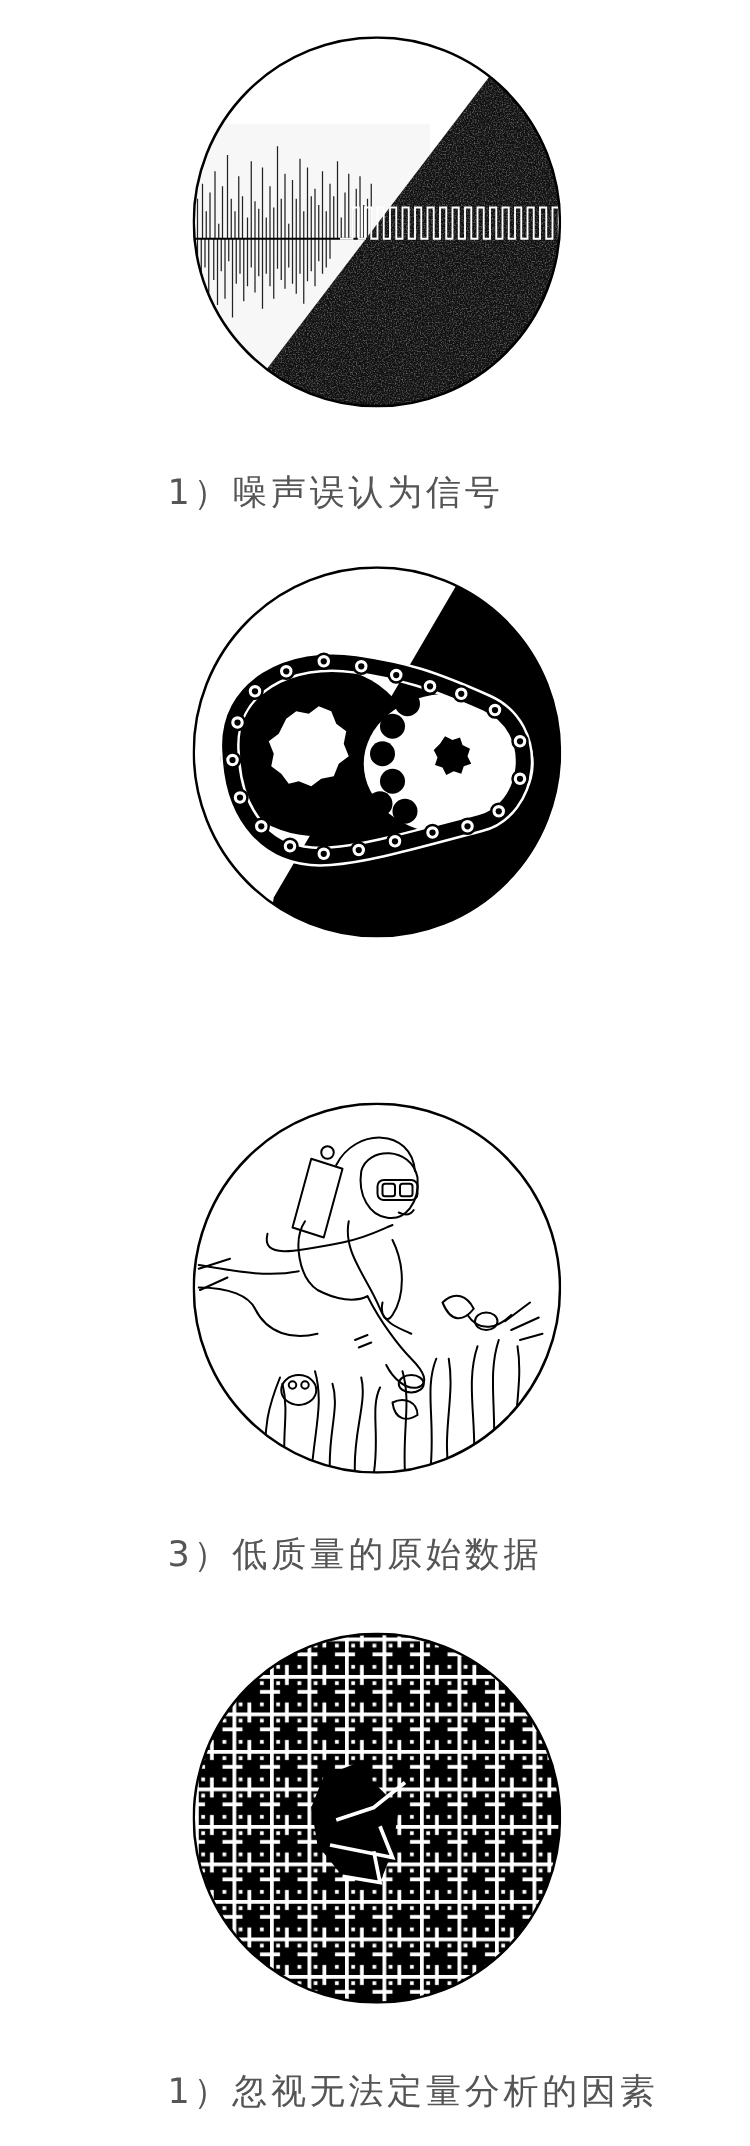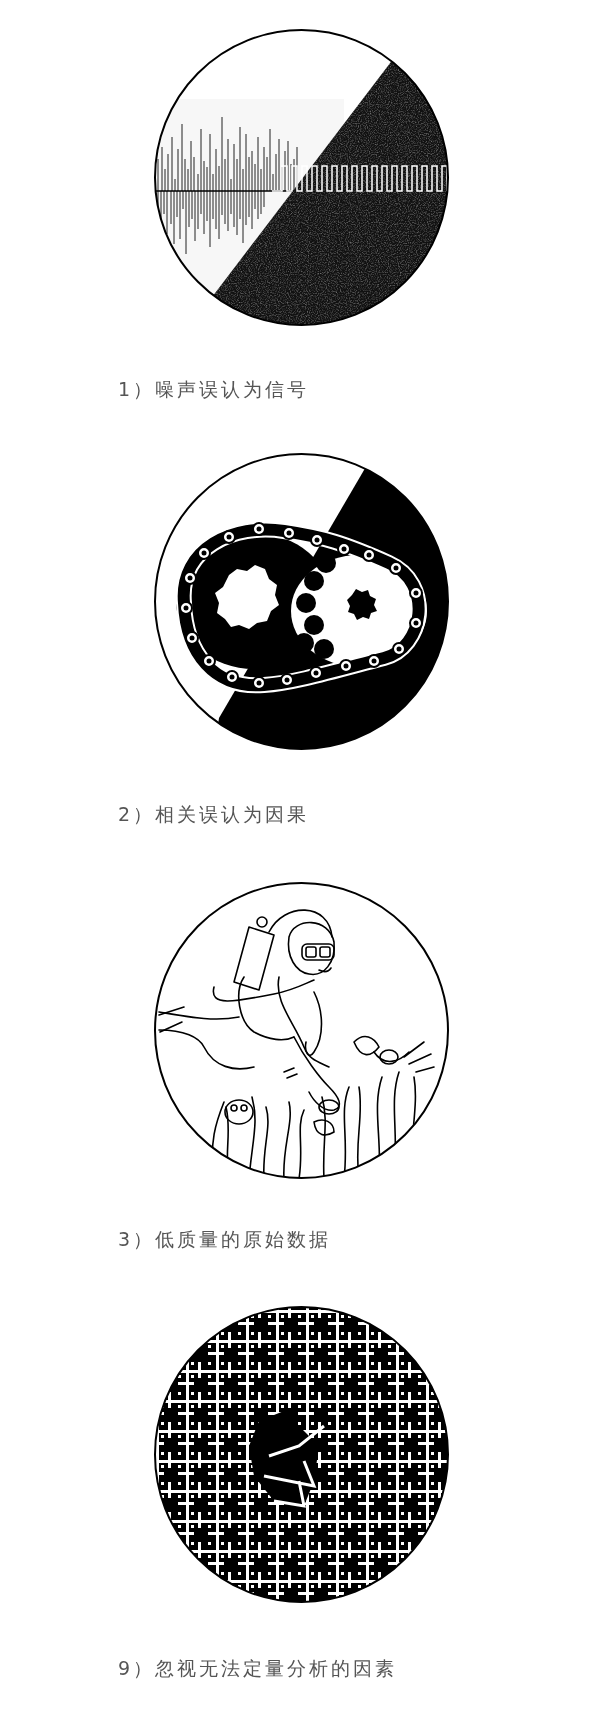--- a/index.html
+++ b/index.html
@@ -1,21 +1,21 @@
 <!DOCTYPE html>
 <html><head>
 <meta charset="utf-8">
 <style>
   html, body { margin: 0; padding: 0; background: #ffffff; }
   body { width: 600px; height: 1717px; position: relative; overflow: hidden;
          font-family: "DejaVu Sans", "Liberation Sans", sans-serif; }
   .panel { position: absolute; left: 0; width: 600px; }
   .disc { position: absolute; left: 154px; width: 295px; height: 297px; }
   .disc svg { width: 100%; height: 100%; display: block; }
-  .caption { position: absolute; left: 118px; font-size: 19px; color: #555555;
+  .caption { position: absolute; left: 134px; font-size: 28px; color: #555555;
              letter-spacing: 3px; white-space: nowrap; line-height: 1; }
 </style>
 </head>
 <body>
 
 <div class="panel" style="top:0;height:425px;">
   <div class="disc" style="top:29px;">
     <svg viewBox="0 0 295 297">
       <defs>
         <clipPath id="c1">
@@ -122,21 +122,20 @@
             <circle cx="133" cy="227" r="2.5"></circle>
             <circle cx="105" cy="230" r="2.5"></circle>
           <circle cx="78" cy="224" r="2.5"></circle>
             <circle cx="55" cy="208" r="2.5"></circle>
             <circle cx="38" cy="185" r="2.5"></circle>
         </g>
       </g>
       <ellipse cx="147.5" cy="148.5" rx="146.5" ry="147.5" fill="none" stroke="#000" stroke-width="2"></ellipse>
     </svg>
   </div>
-  <div class="caption" style="top:380px;">2）相关误认为因果</div>
 </div>
 
 <div class="panel" style="top:850px;height:425px;padding-left:43px;">
   <div class="disc" style="top:32px;">
     <svg viewBox="0 0 295 297">
       <defs>
         <clipPath id="c3">
             <ellipse cx="147.5" cy="148.5" rx="146.5" ry="147.5"></ellipse>
           </clipPath>
       </defs>
@@ -221,14 +220,14 @@
       </defs>
       <g clip-path="url(#c4)">
         <rect x="0" y="0" width="295" height="297" fill="url(#lat)"></rect>
 
         <polygon points="105,115 130,105 150,125 165,140 160,175 150,200 120,195 100,170 95,140" fill="#000"></polygon>
         <path d="M115 150 l30 -10 l25 -20 M110 170 l50 10 l-10 -25 M120 195 l30 5 l-5 -25" fill="none" stroke="#fff" stroke-width="3"></path>
       </g>
       <ellipse cx="147.5" cy="148.5" rx="146.5" ry="147.5" fill="none" stroke="#000" stroke-width="2"></ellipse>
     </svg>
   </div>
-  <div class="caption" style="top:384px;">9）忽视无法定量分析的因素</div>
+  <div class="caption" style="top:384px;">1）忽视无法定量分析的因素</div>
 </div>
 
 </body></html>

